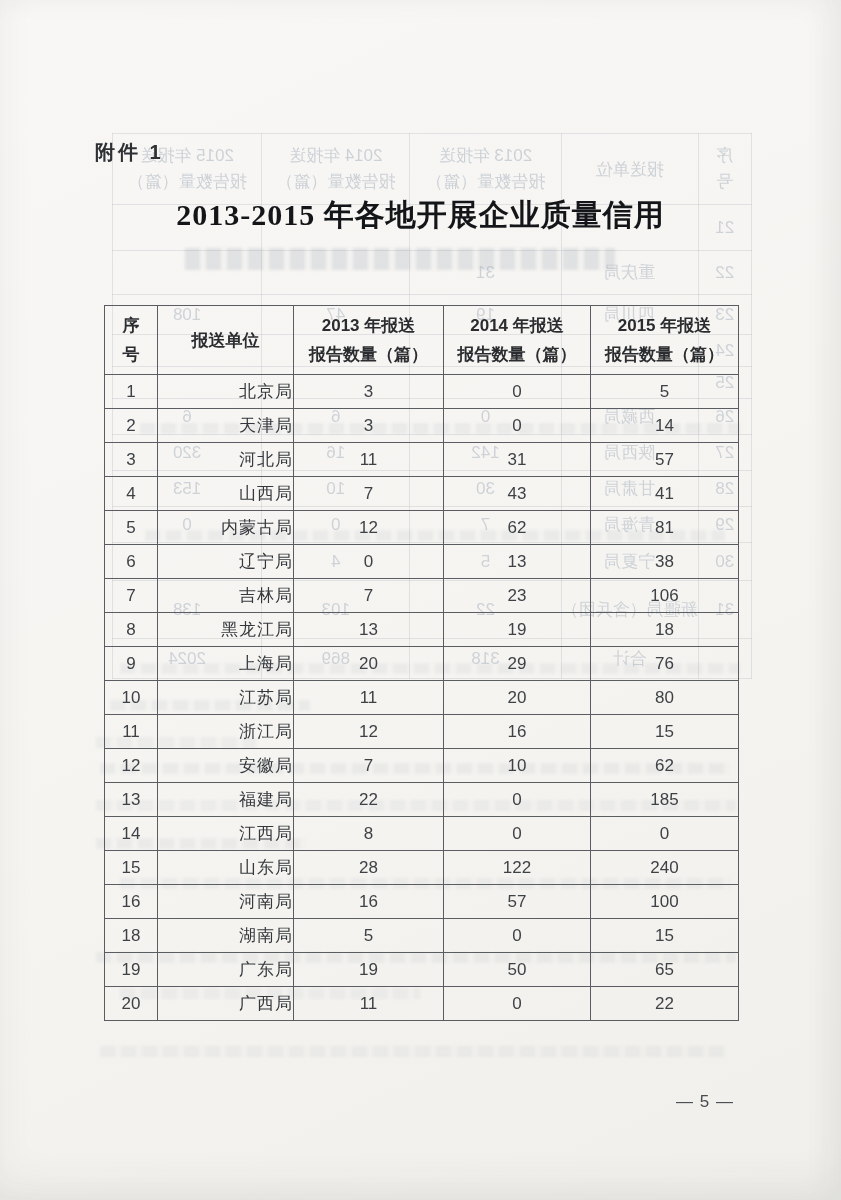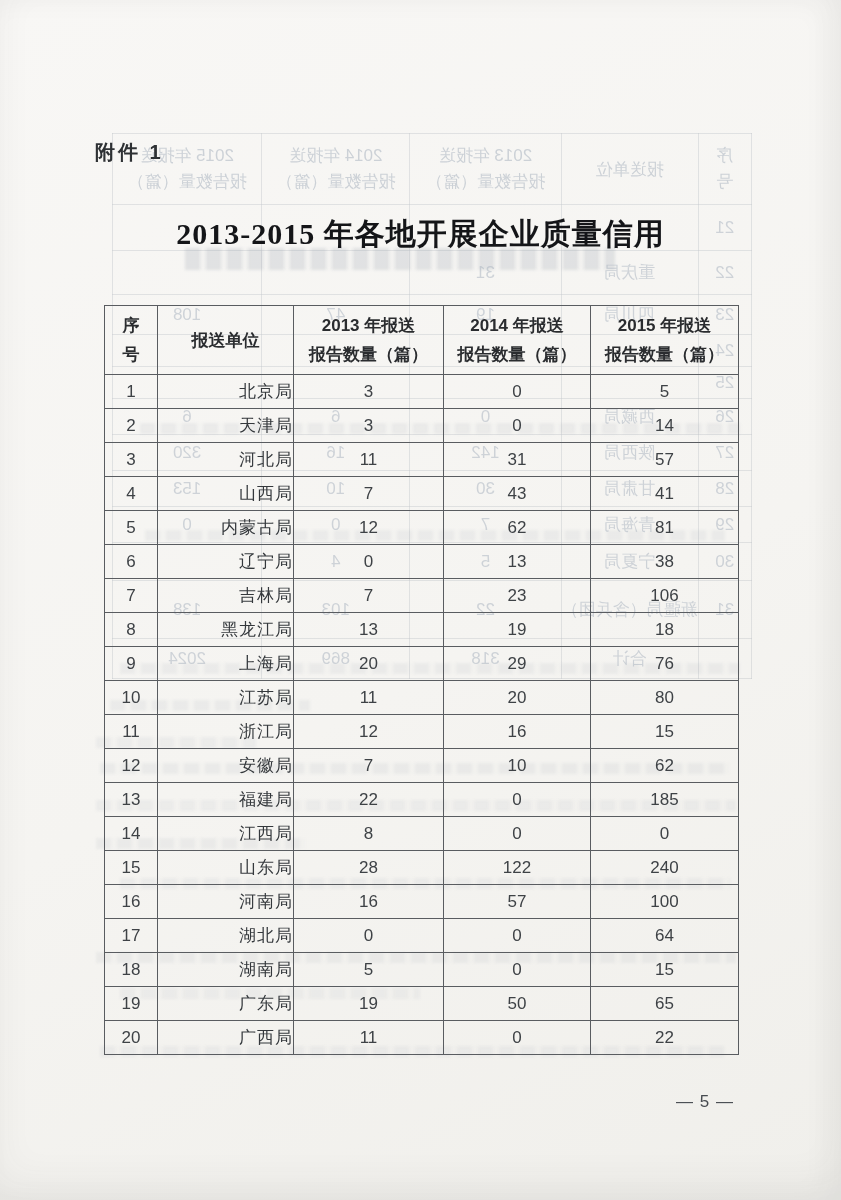--- a/index.html
+++ b/index.html
@@ -58,21 +58,21 @@
     background-size:430px 22px,600px 11px,580px 11px,620px 11px,200px 11px,160px 11px,630px 11px,640px 11px,210px 11px,610px 11px,640px 11px,300px 11px,625px 11px;
     background-position:185px 248px,140px 423px,145px 530px,120px 663px,110px 700px,96px 737px,100px 763px,96px 800px,96px 838px,120px 878px,96px 952px,120px 988px,100px 1046px;
   }
 
   
   .attachment{
     position:absolute;left:95px;top:139px;
     font-size:20px;font-weight:700;color:#2e3134;letter-spacing:3px;
   }
   .title{
-    position:absolute;left:0;top:213px;width:100%;margin:0;
+    position:absolute;left:0;top:194px;width:100%;margin:0;
     text-align:center;
     font-family:"Liberation Serif",serif;
     font-size:30px;line-height:42px;font-weight:700;
     color:#141518;letter-spacing:1px;
   }
   table.stats{
     position:absolute;left:104px;top:305px;width:634px;
     border-collapse:collapse;table-layout:fixed;
     color:#393d41;
   }
@@ -358,27 +358,20 @@
     <td data-field="y2015">240</td>
   </tr>
         <tr>
     <td data-field="no">16</td>
     <td data-field="unit">河南局</td>
     <td data-field="y2013">16</td>
     <td data-field="y2014">57</td>
     <td data-field="y2015">100</td>
   </tr>
         <tr>
-    <td data-field="no">17</td>
-    <td data-field="unit">湖北局</td>
-    <td data-field="y2013">0</td>
-    <td data-field="y2014">0</td>
-    <td data-field="y2015">64</td>
-  </tr>
-        <tr>
     <td data-field="no">18</td>
     <td data-field="unit">湖南局</td>
     <td data-field="y2013">5</td>
     <td data-field="y2014">0</td>
     <td data-field="y2015">15</td>
   </tr>
         <tr>
     <td data-field="no">19</td>
     <td data-field="unit">广东局</td>
     <td data-field="y2013">19</td>

